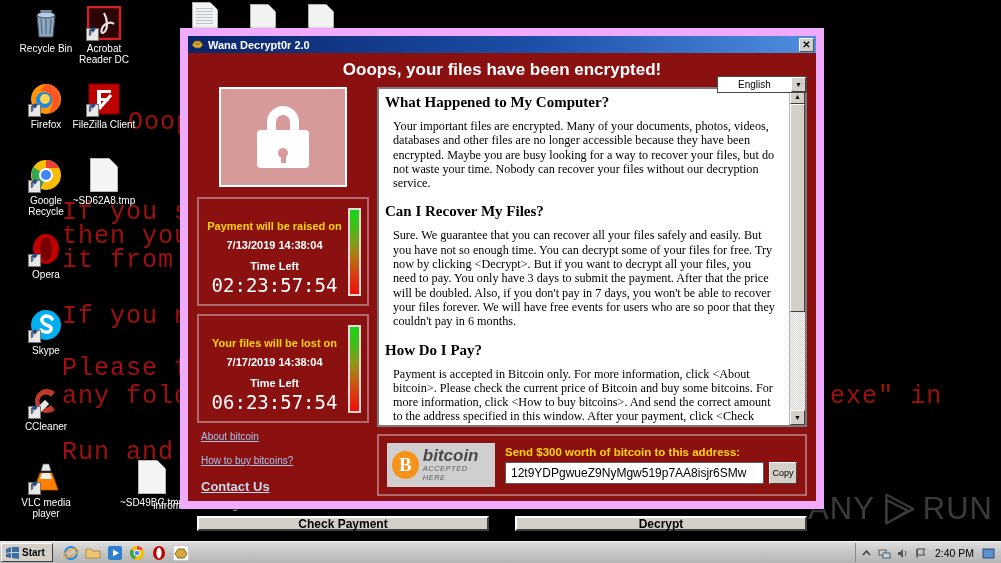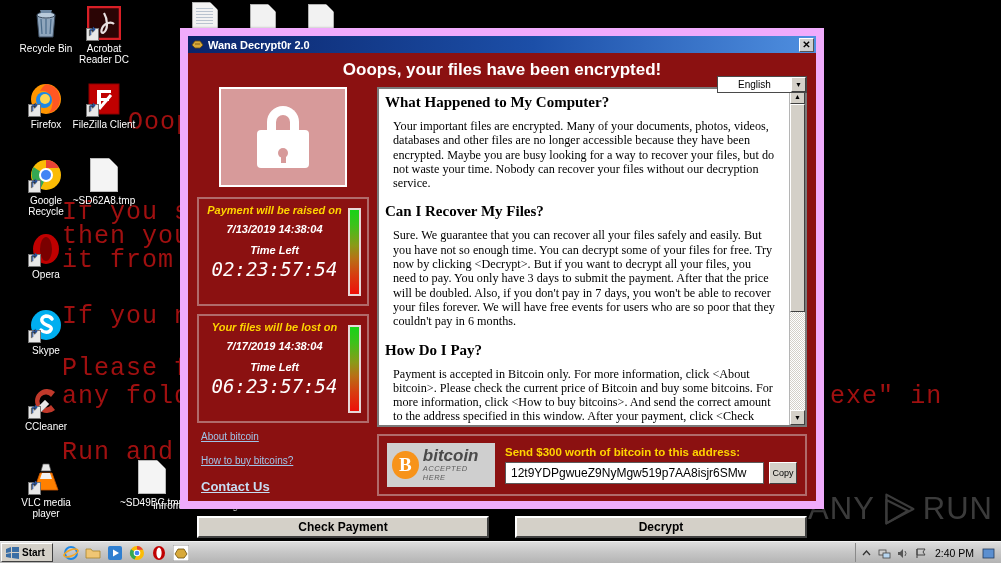--- a/index.html
+++ b/index.html
@@ -74,21 +74,21 @@
                    border:9px solid #fff; border-bottom:none;
                    border-radius:16px 16px 0 0; }
   .lock .body2 { position:absolute; bottom:0; left:0; width:52px; height:38px;
                  background:#fff; border-radius:4px; }
   .lock .kh { position:absolute; bottom:10px; left:21px; width:10px; height:10px;
               background:#d79a9a; border-radius:50%; }
   .lock .kh2 { position:absolute; bottom:5px; left:23.5px; width:5px; height:10px;
                background:#d79a9a; }
 
   .timerbox { border:2px solid #b06a6a; padding:5px 6px 8px; margin-bottom:8px;
-              display:flex; align-items:flex-start;font-style:italic; }
+              display:flex; align-items:flex-end; }
   .timerbox .tcontent { flex:1; text-align:center; }
   .timerbox .tt { color:#ffd400; font-size:11px; font-weight:bold; margin-bottom:7px; }
   .timerbox .tdate { color:#fff; font-size:11px; font-weight:bold; margin-bottom:9px; }
   .timerbox .tleft { color:#fff; font-size:11px; font-weight:bold; margin-bottom:2px; }
   .timerbox .tclock { color:#fff; font-size:19px; font-family:"DejaVu Sans Mono", monospace;
                       letter-spacing:0px; }
   .gradbar { width:13px; height:88px; margin:4px 0 0 4px; border:2px solid #e8d8d8;
              background:linear-gradient(to bottom,#17d317 0%,#3cc21a 18%,#8a9a18 42%,
                         #b87015 58%,#d83c10 78%,#ee1008 100%); }
 
@@ -129,21 +129,21 @@
   .payright { flex:1; }
   .payright .plabel { color:#ffd400; font-size:11.5px; font-weight:bold; margin-bottom:4px; }
   .addrrow { display:flex; gap:5px; align-items:stretch; }
   .addrfield { flex:1; background:#fff; border:1px solid #5a5a5a; font-size:12px;
                padding:3px 5px; color:#000; font-family:"Liberation Sans", sans-serif; }
   .copybtn { width:28px; background:#d4d0c8; border:1px solid #fff;
              border-right-color:#404040; border-bottom-color:#404040; font-size:9px;
              display:flex; align-items:center; justify-content:center; cursor:pointer; }
 
   .btnrow { display:flex; gap:26px; padding:9px 9px 0; }
-  .bigbtn { flex:1; height:22px; background:#d4d0c8; border:2px solid #fff;
+  .bigbtn { flex:1; height:15px; background:#d4d0c8; border:2px solid #fff;
             border-right-color:#404040; border-bottom-color:#404040;
             font-size:12px; font-weight:bold; color:#000; cursor:pointer;
             display:flex; align-items:center; justify-content:center; }
 
   
   #taskbar { position:absolute; left:0; bottom:0; width:1001px; height:22px;
              background:linear-gradient(to bottom,#dedede 0%,#c8c8c8 45%,#b4b4b4 100%);
              border-top:1px solid #f0f0f0; display:flex; align-items:center; }
   .startbtn { height:19px; margin-left:1px; padding:0 7px 0 4px; display:flex; align-items:center;
               gap:3px; background:#d4d0c8; border:1px solid #fff;

